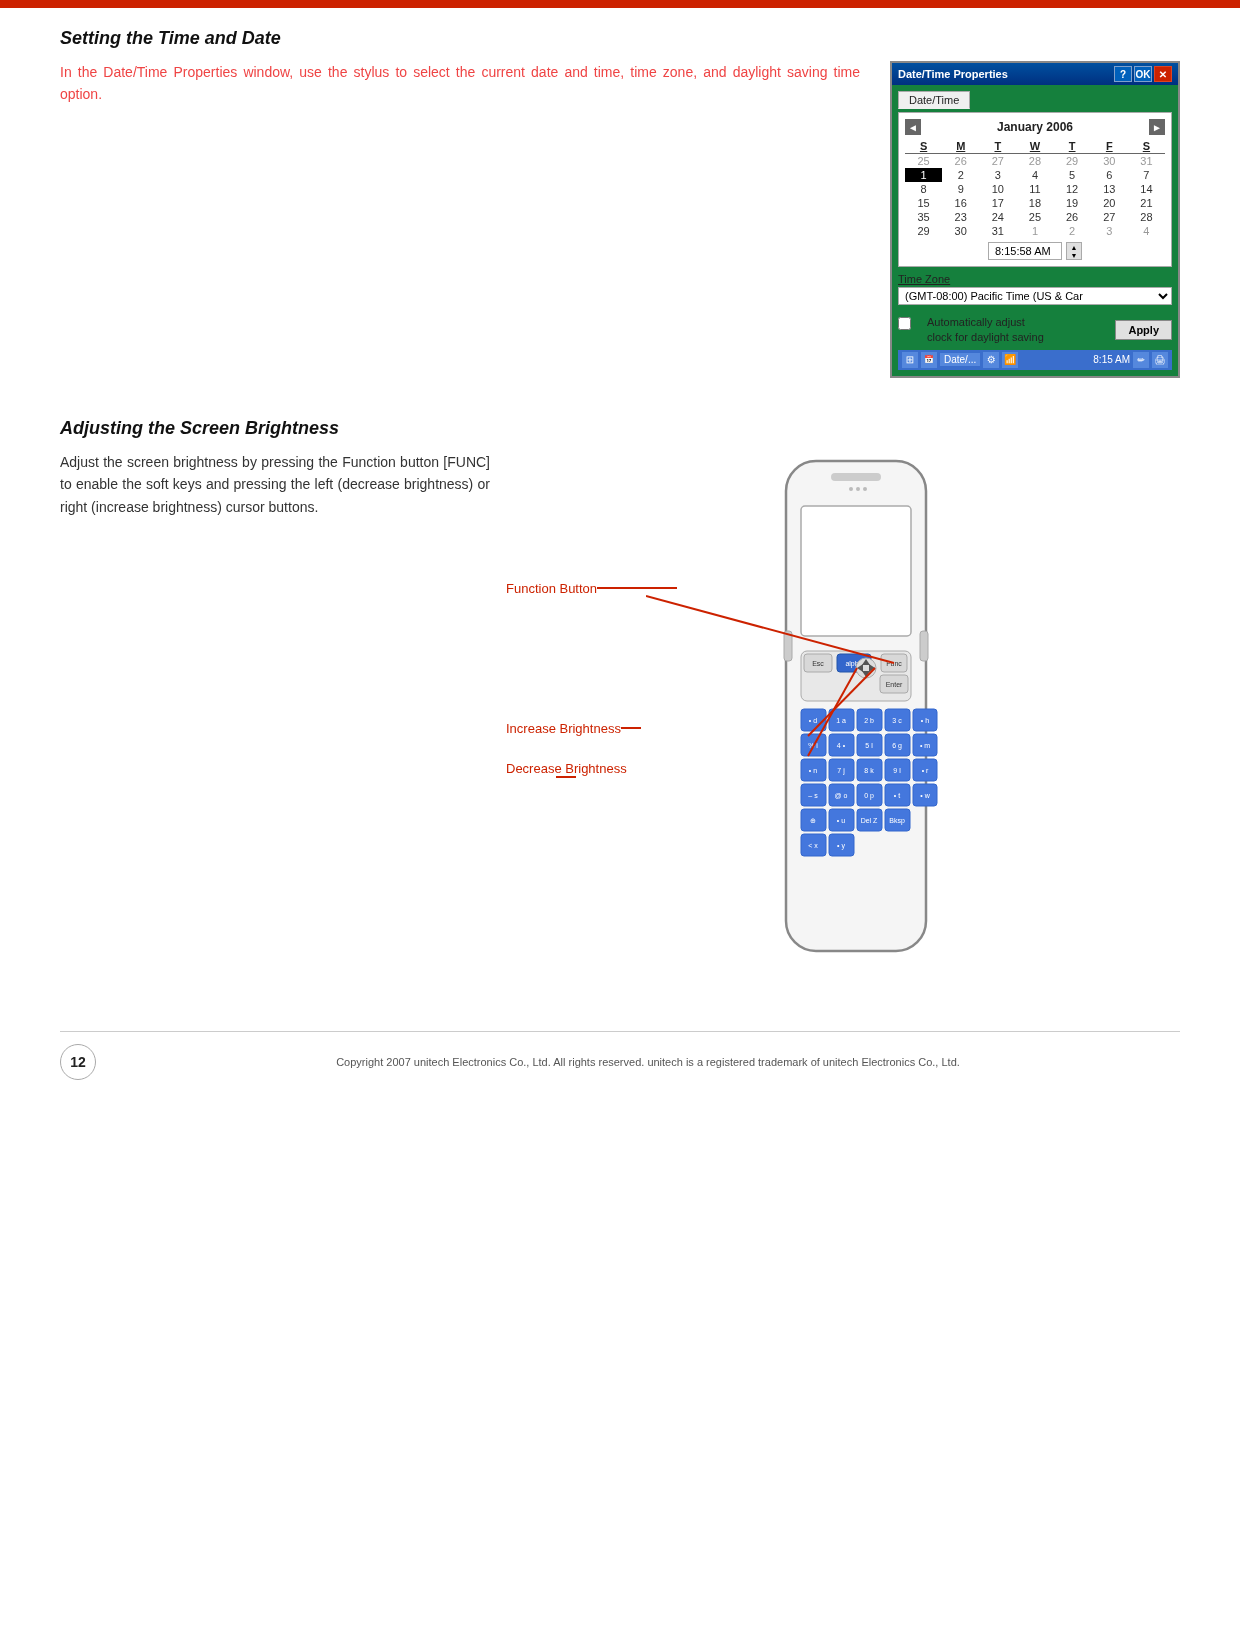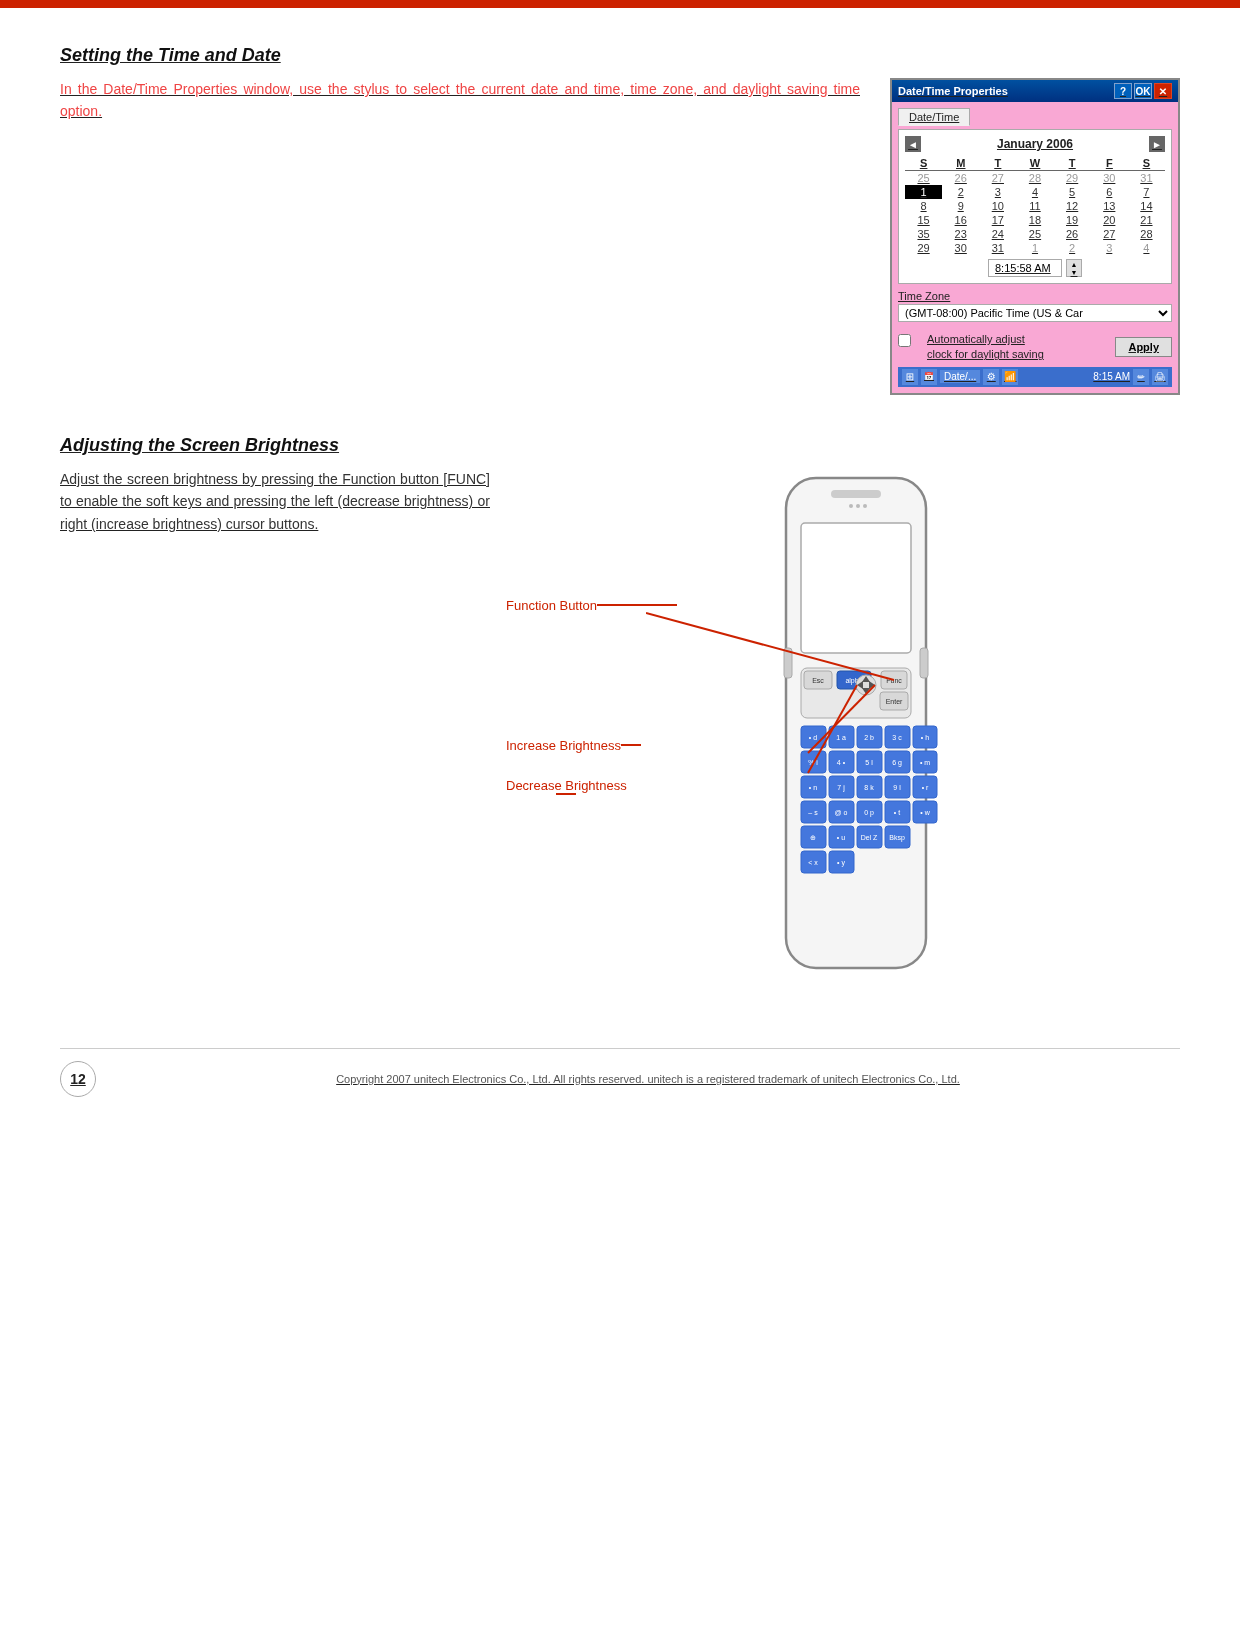--- a/index.html
+++ b/index.html
@@ -14,22 +14,21 @@
     }
 
     
     .top-bar {
       width: 100%;
       height: 8px;
       background: #cc2200;
     }
 
     .page-content {
-      padding: 37px 60px 60px 60px;
-      text-decoration: underline;
+      padding: 20px 60px 60px 60px;
     }
 
     
     .section {
       margin-bottom: 40px;
     }
 
     .section-title {
       font-size: 18px;
       font-weight: bold;
@@ -97,21 +96,21 @@
       cursor: pointer;
       font-weight: bold;
     }
 
     .titlebar-btn.close-btn {
       background: #cc2200;
       border-color: #dd4422;
     }
 
     .window-body {
-      background: #f9a8d4;
+      background: #15803d;
       padding: 6px;
     }
 
     .tab-bar {
       display: flex;
       margin-bottom: 4px;
     }
 
     .tab {
       background: #e0e0e0;

